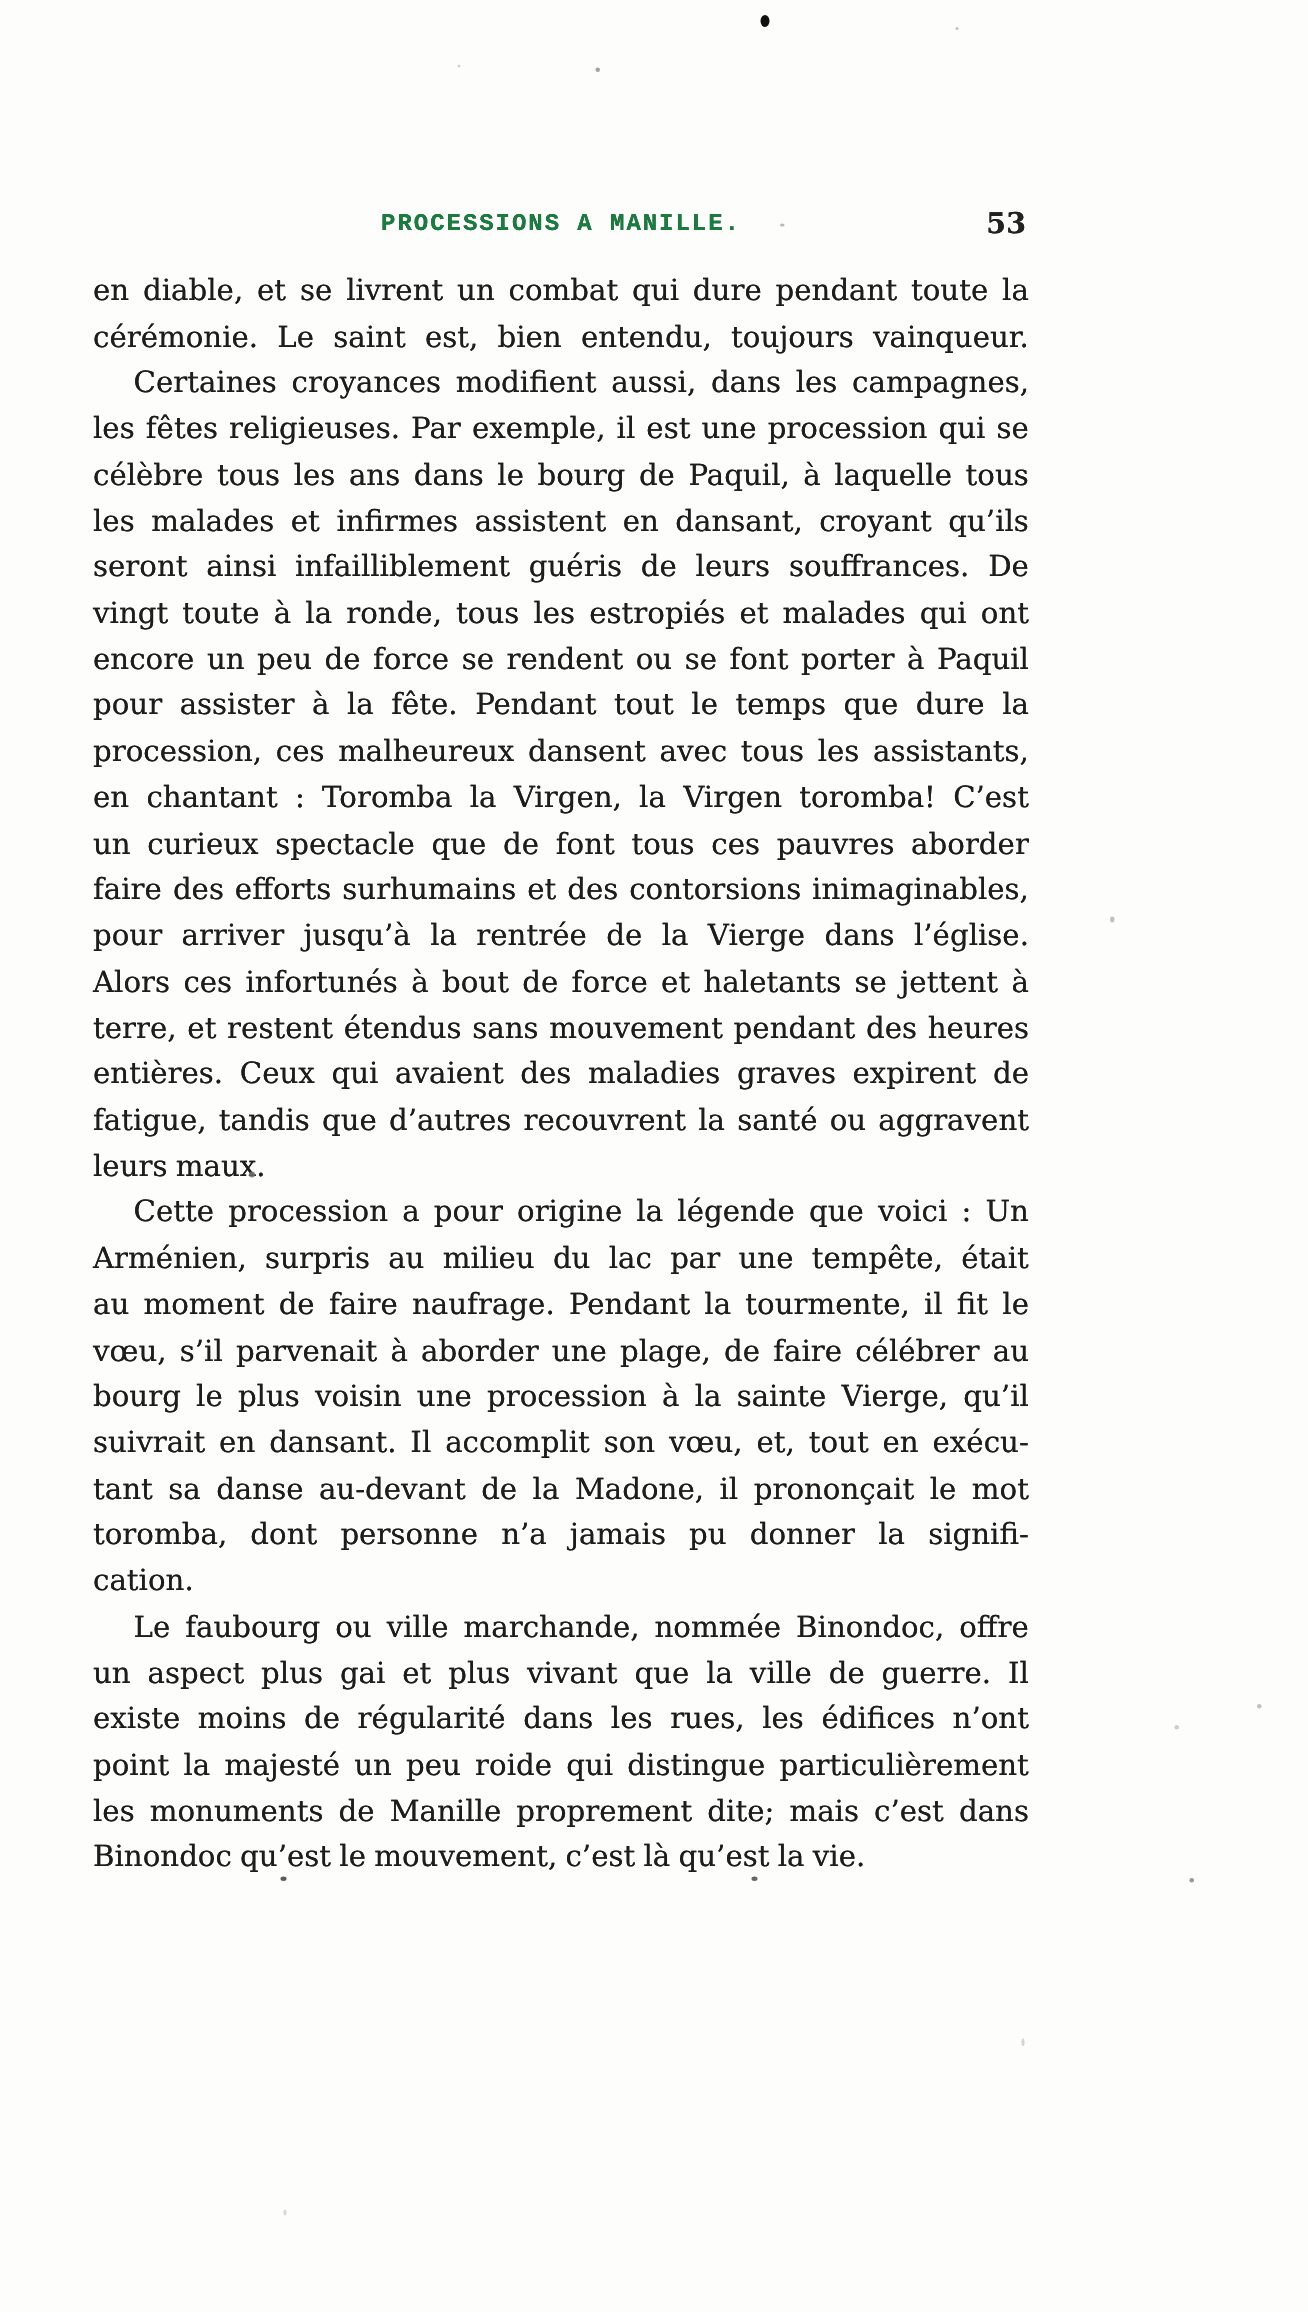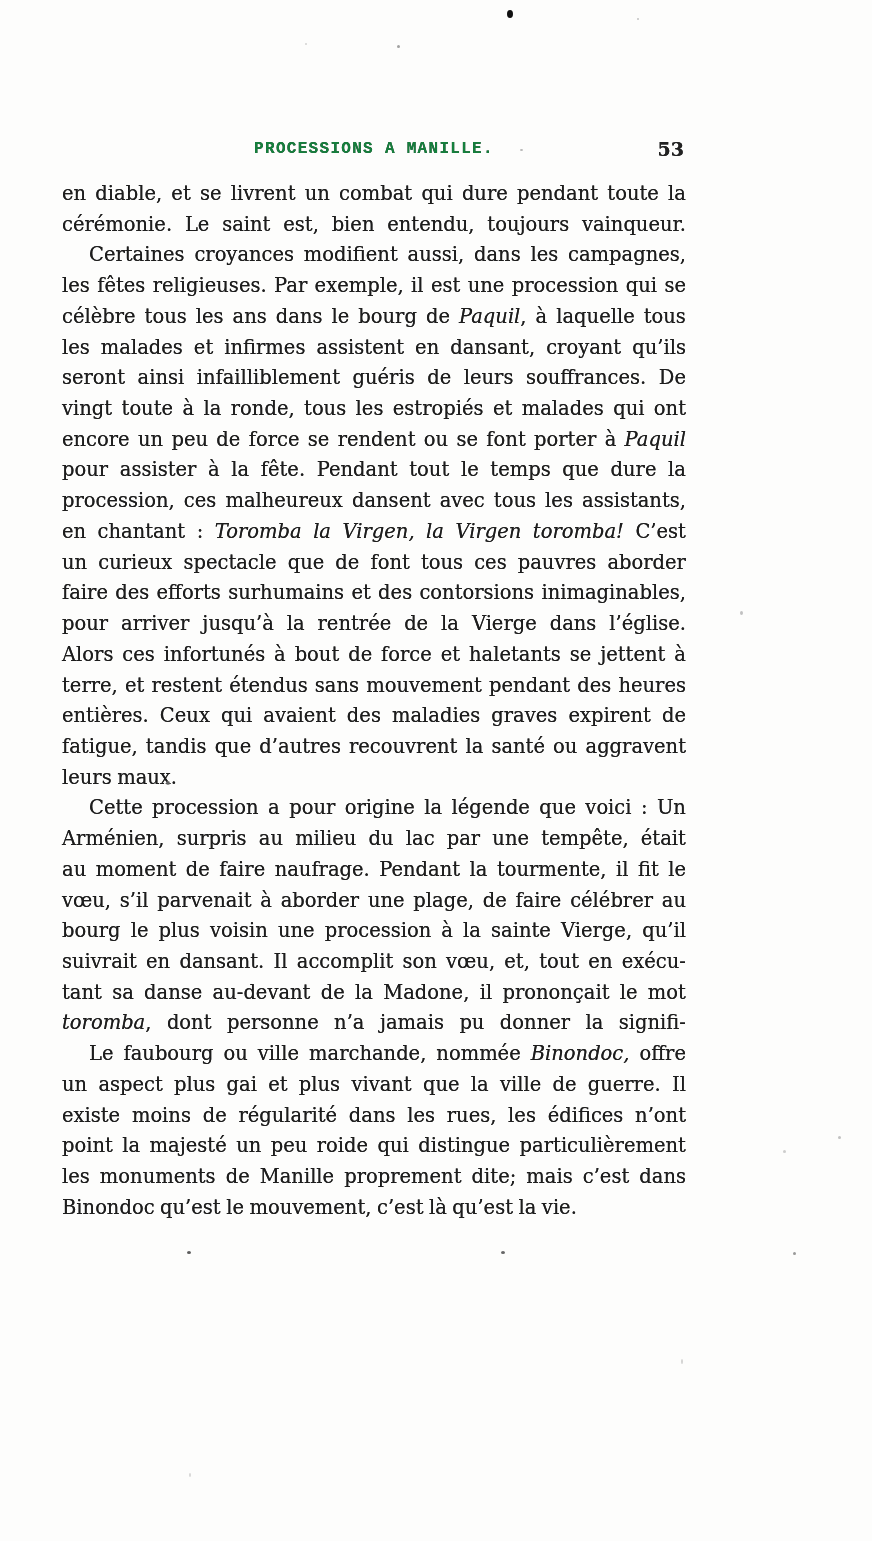--- a/index.html
+++ b/index.html
@@ -35,21 +35,21 @@
     justify-content:space-between;
     align-items:baseline;
     height:30.72px;
     line-height:30.72px;
     font-size:19.5px;
     white-space:nowrap;
     text-shadow:0 0 0.35px rgba(20,20,20,0.85);
   }
   .line.last{justify-content:flex-start;gap:5.5px}
   .line.indent{padding-left:27px}
-  .it{font-style:italic}
+  .it{}
   .w{display:inline-block}
   .speck{position:absolute;border-radius:50%}
 </style>
 </head>
 <body>
 
 <div class="page">
   <div class="header">
     <div class="running-title">PROCESSIONS A MANILLE.</div>
     <div class="page-number">53</div>
@@ -379,20 +379,23 @@
       <div class="line">
         <span class="w"><span class="it">toromba</span><span>,</span></span>
         <span class="w"><span>dont</span></span>
         <span class="w"><span>personne</span></span>
         <span class="w"><span>n’a</span></span>
         <span class="w"><span>jamais</span></span>
         <span class="w"><span>pu</span></span>
         <span class="w"><span>donner</span></span>
         <span class="w"><span>la</span></span>
         <span class="w"><span>signifi-</span></span>
+      </div>
+      <div class="line last">
+        <span class="w"><span>cation.</span></span>
       </div>
       <div class="line indent">
         <span class="w"><span>Le</span></span>
         <span class="w"><span>faubourg</span></span>
         <span class="w"><span>ou</span></span>
         <span class="w"><span>ville</span></span>
         <span class="w"><span>marchande,</span></span>
         <span class="w"><span>nommée</span></span>
         <span class="w"><span class="it">Binondoc,</span></span>
         <span class="w"><span>offre</span></span>

